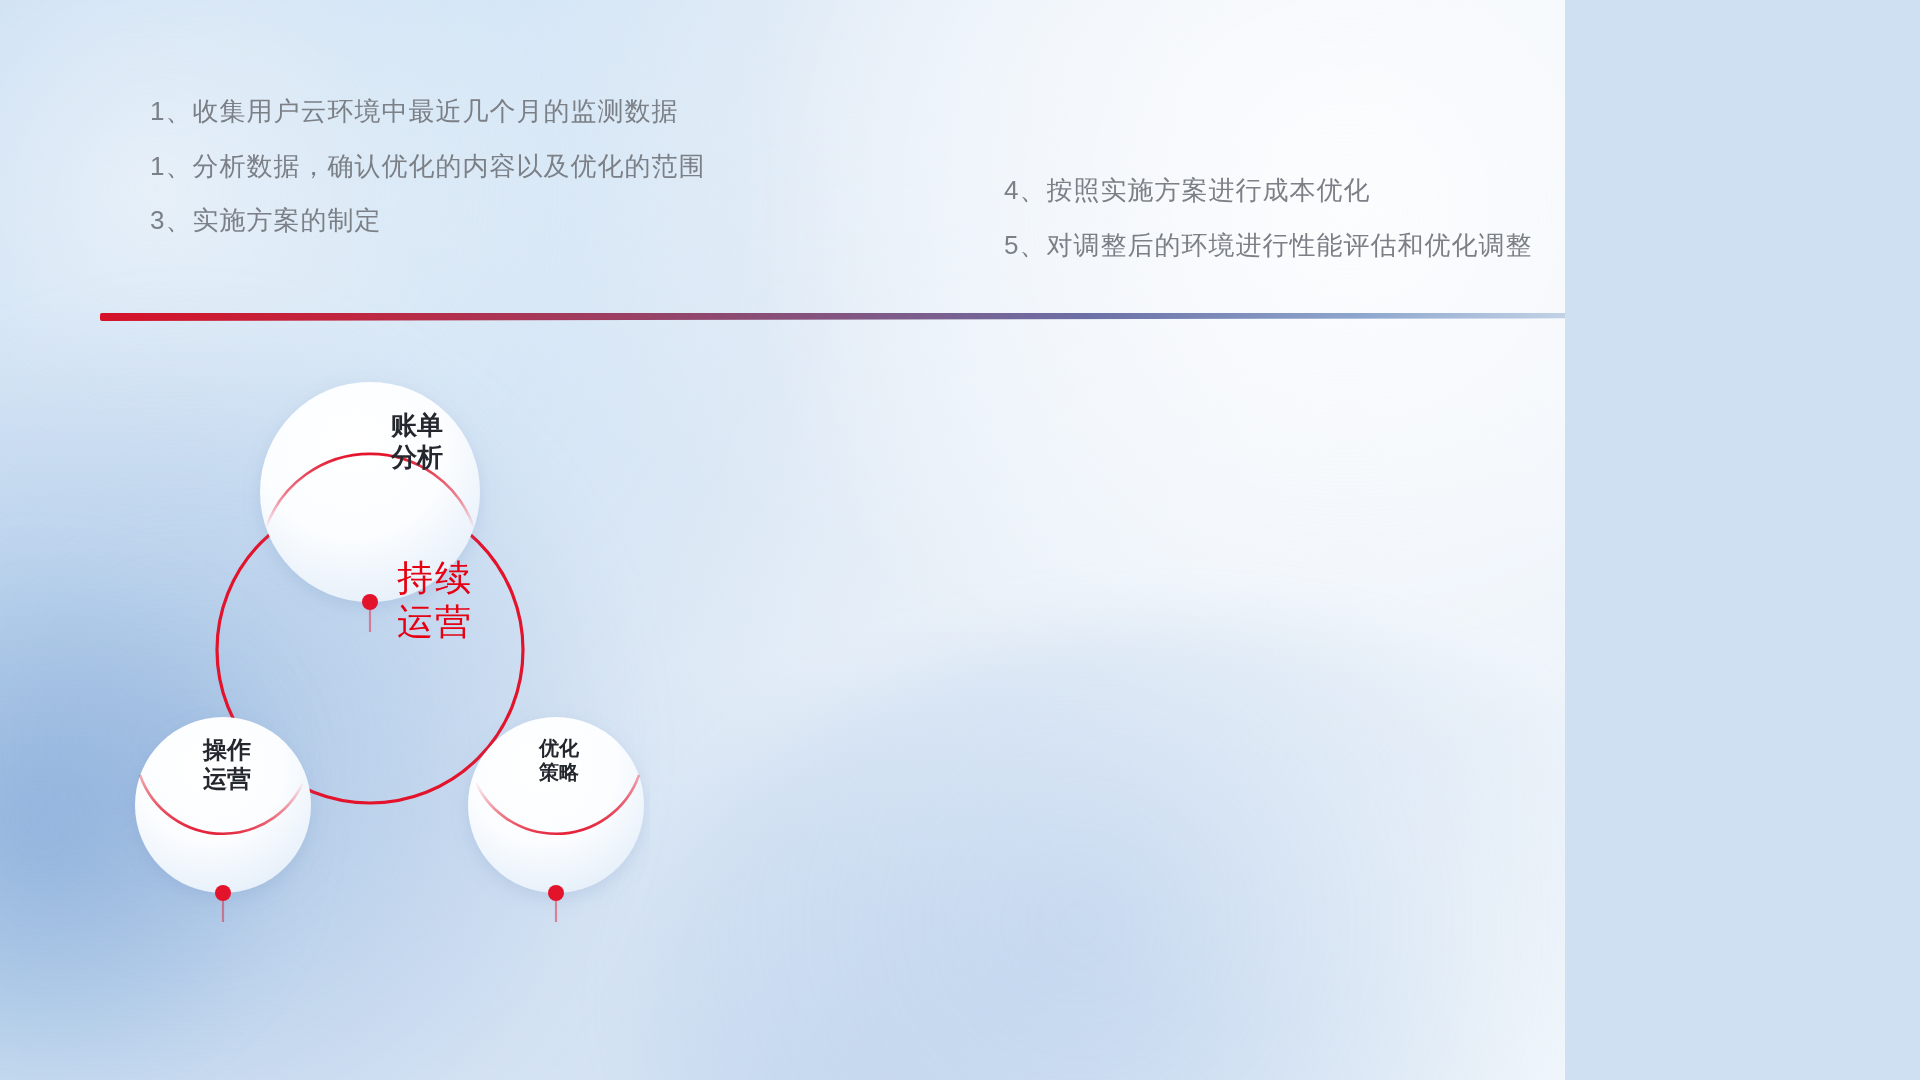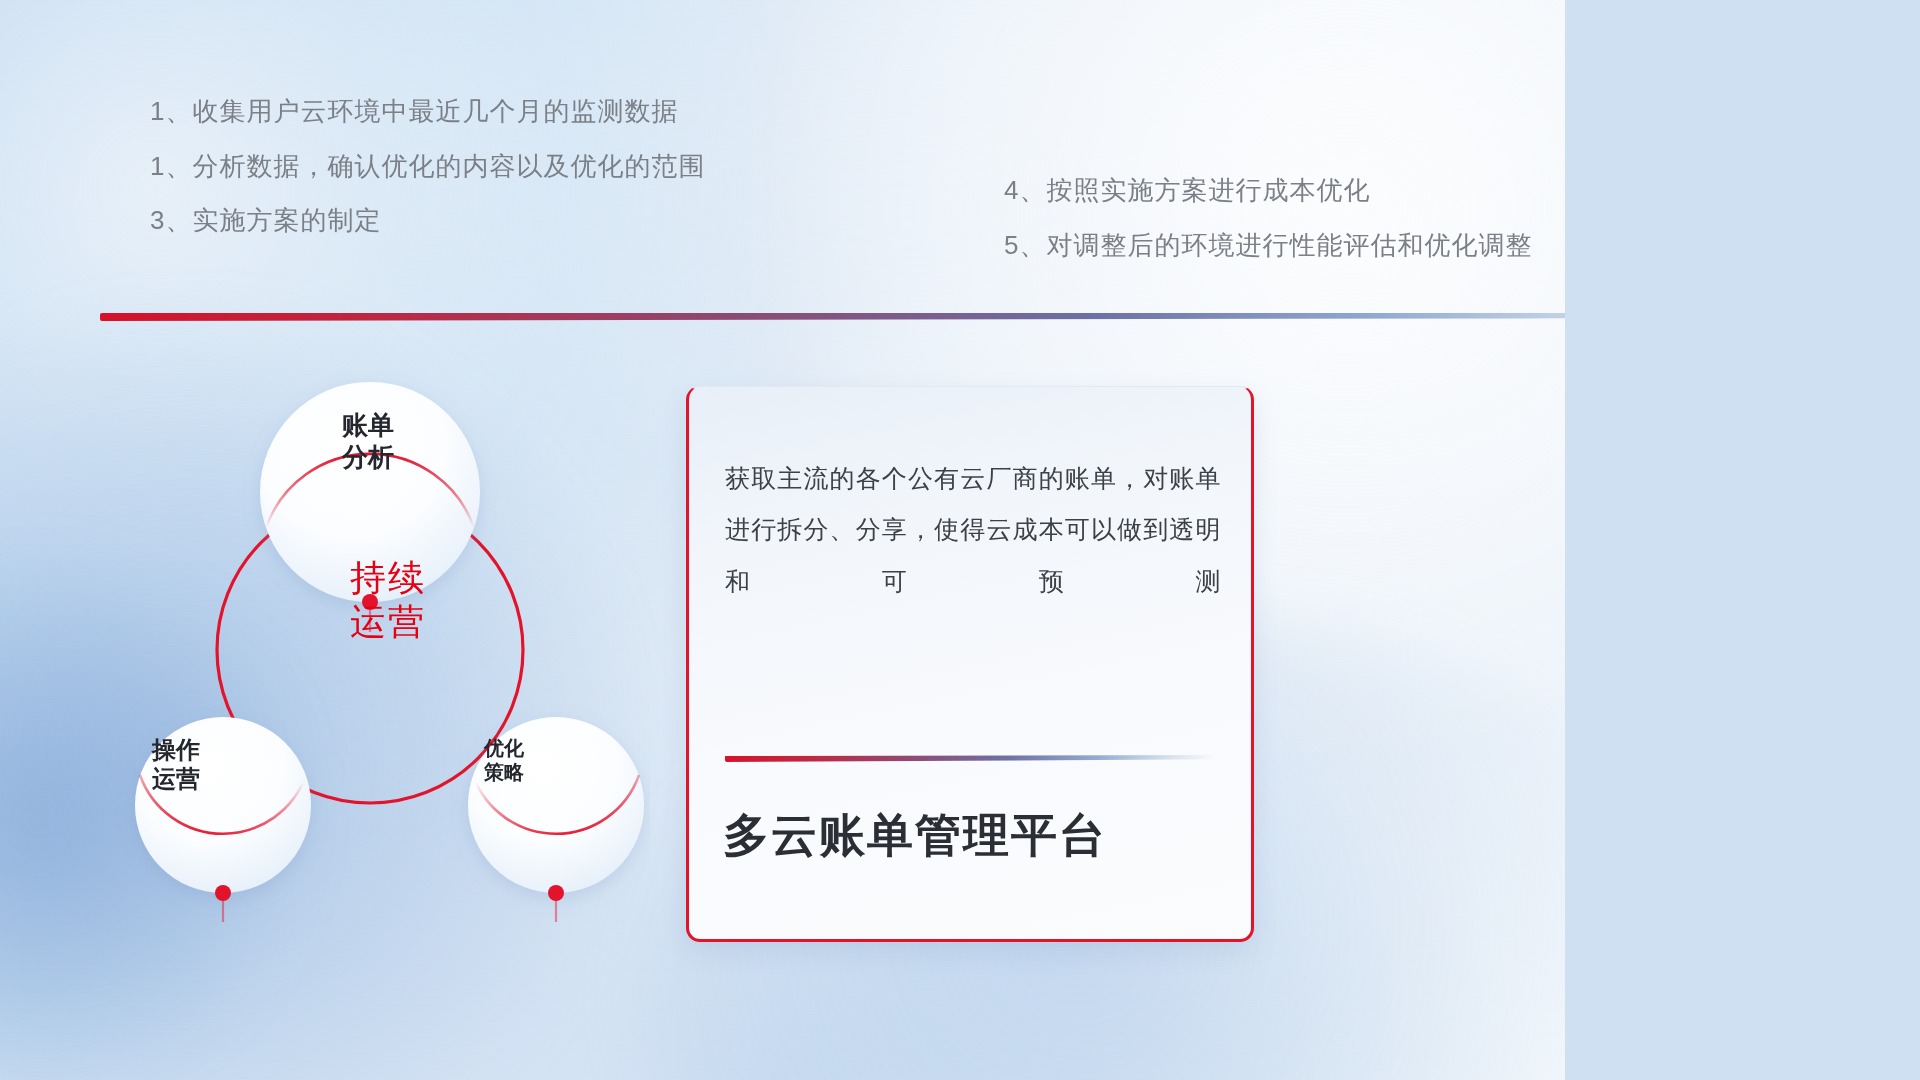--- a/index.html
+++ b/index.html
@@ -62,21 +62,21 @@
     position:absolute;left:100px;top:313px;width:1760px;height:8px;
     background:linear-gradient(90deg,#d5122a 0%,#c0253f 14%,#8c4a72 36%,#6c6fa5 56%,#8fa8cf 72%,#cfdceb 86%,rgba(236,243,250,0) 100%);
     clip-path:polygon(0 0,100% 0,100% 60%,0 100%);
     border-radius:2px;
   }
 
   
   #diagram{position:absolute;left:90px;top:350px;width:560px;height:600px;}
   #diagram svg{position:absolute;left:0;top:0;}
   .node-label{
-    position:absolute;color:#24282e;font-weight:700;line-height:1.22;
+    position:absolute;text-align:center;color:#24282e;font-weight:700;line-height:1.22;
     white-space:pre-line;
   }
   #label-bill{left:252px;top:60px;width:150px;font-size:26px;}
   #label-ops{left:62px;top:386px;width:150px;font-size:24px;font-family:Liberation Serif, serif;}
   #label-strategy{left:394px;top:386px;width:150px;font-size:20px;}
   #label-center{
     left:260px;top:206px;width:170px;font-size:36px;color:#e60012;font-weight:400;letter-spacing:2px;
   }
 
   
@@ -190,20 +190,15 @@
     <div class="node-label" id="label-bill">账单
 分析</div>
     <div class="node-label" id="label-ops">操作
 运营</div>
     <div class="node-label" id="label-strategy">优化
 策略</div>
     <div class="node-label" id="label-center">持续
 运营</div>
   </div>
 
-  <div class="card" id="card-1">
-    <div class="card-body">获取主流的各个公有云厂商的账单，对账单进行拆分、分享，使得云成本可以做到透明和可预测</div>
-    <div class="card-rule"></div>
-    <div class="card-title">多云账单管理平台</div>
-  </div>
 
 
 </div>
 
 </body></html>

